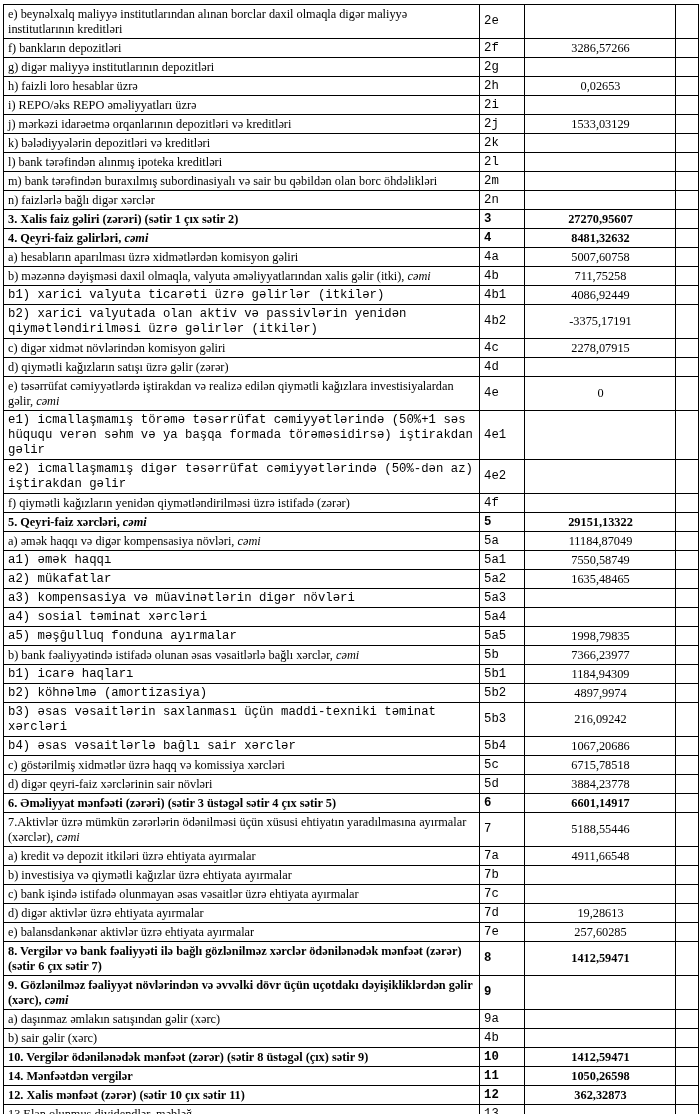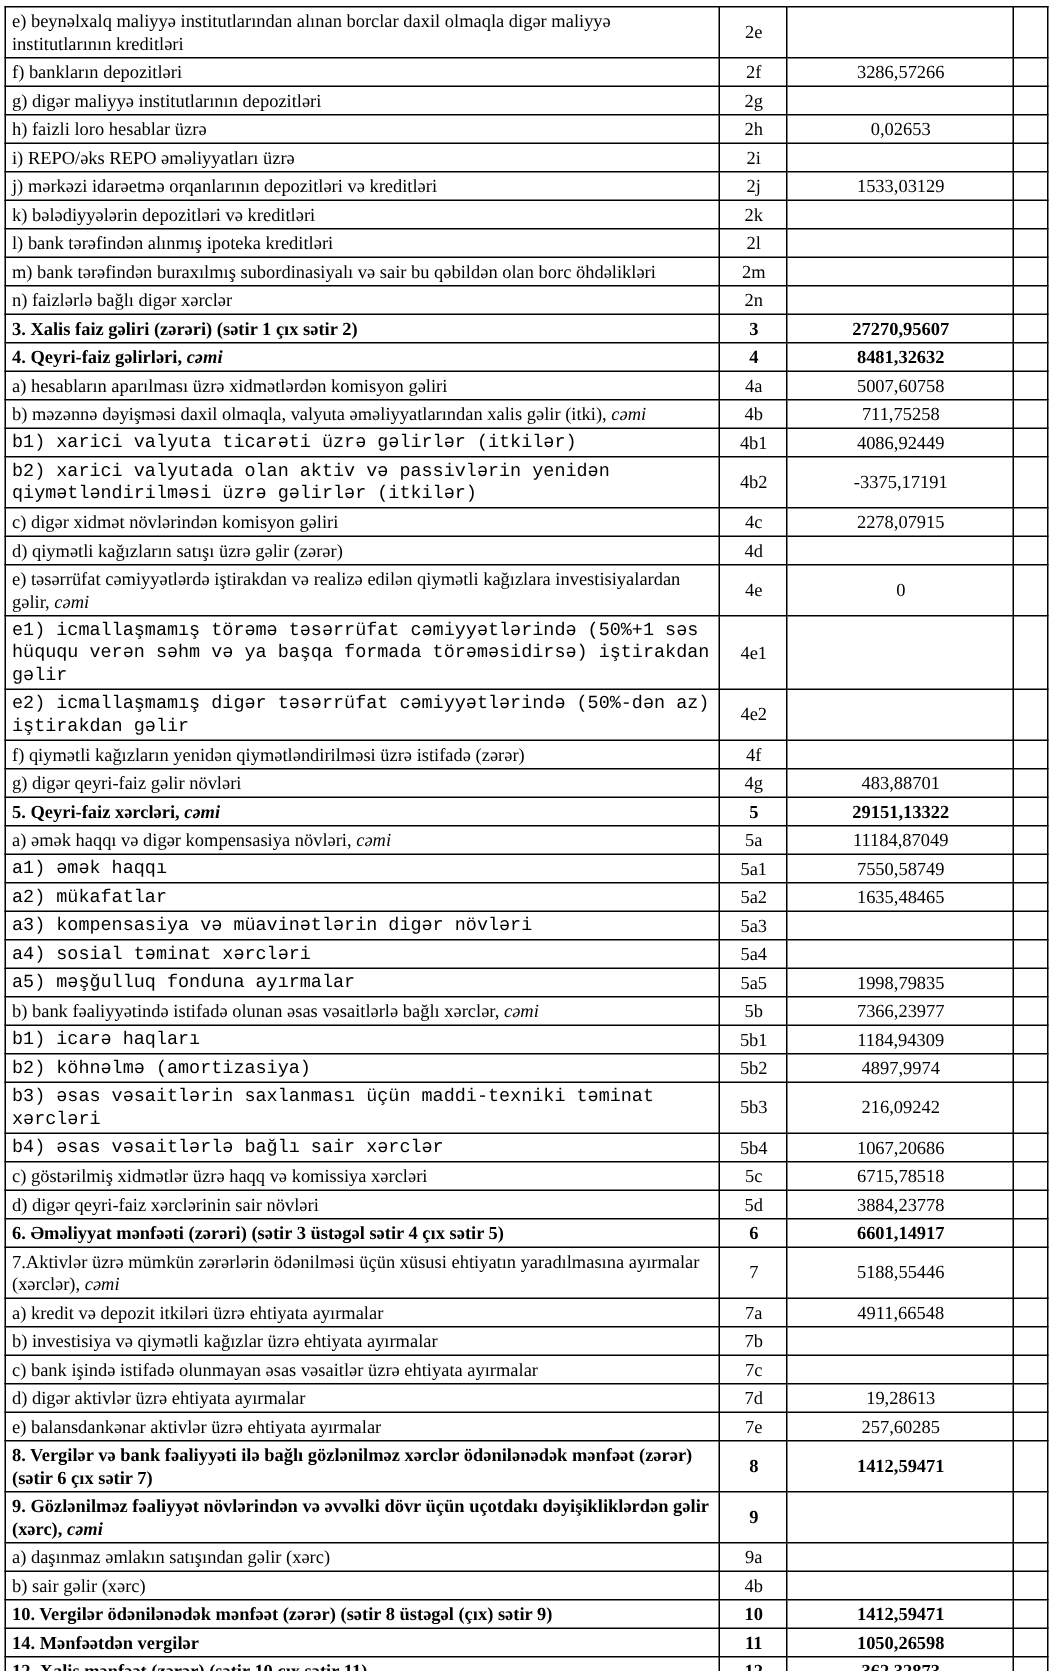--- a/index.html
+++ b/index.html
@@ -18,21 +18,21 @@
     table-layout: fixed;
   }
   table.pl td {
     border: 1px solid #000;
     font-size: 12.3px;
     line-height: 1.22;
     padding: 1.5px 3px 1.5px 4px;
     vertical-align: middle;
     word-wrap: break-word;
   }
-  td.c-code  { text-align: center; padding-left: 1px; padding-right: 1px; }
+  td.c-code  { padding-left: 1px; padding-right: 1px; font-family: Liberation Mono, monospace; }
   td.c-value { text-align: center; padding-right: 4px; }
   td.c-extra { padding: 0; }
   td.ind1 { padding-left: 10px; }
   td.ind2 { padding-left: 40px; font-family: Liberation Mono, monospace; }
   tr.bold td { font-weight: bold; }
 </style>
 </head>
 <body>
 
 <div class="page">
@@ -169,26 +169,20 @@
           <td class="c-code">4e2</td>
           <td class="c-value"></td>
           <td class="c-extra"></td>
         </tr>
         <tr>
           <td class="c-label ind1">f) qiymətli kağızların yenidən qiymətləndirilməsi üzrə istifadə (zərər)</td>
           <td class="c-code">4f</td>
           <td class="c-value"></td>
           <td class="c-extra"></td>
         </tr>
-        <tr>
-          <td class="c-label ind1">g) digər qeyri-faiz gəlir növləri</td>
-          <td class="c-code">4g</td>
-          <td class="c-value">483,88701</td>
-          <td class="c-extra"></td>
-        </tr>
         <tr class="bold">
           <td class="c-label ind0">5. Qeyri-faiz xərcləri, <i>cəmi</i></td>
           <td class="c-code">5</td>
           <td class="c-value">29151,13322</td>
           <td class="c-extra"></td>
         </tr>
         <tr>
           <td class="c-label ind1">a) əmək haqqı və digər kompensasiya növləri, <i>cəmi</i></td>
           <td class="c-code">5a</td>
           <td class="c-value">11184,87049</td>

